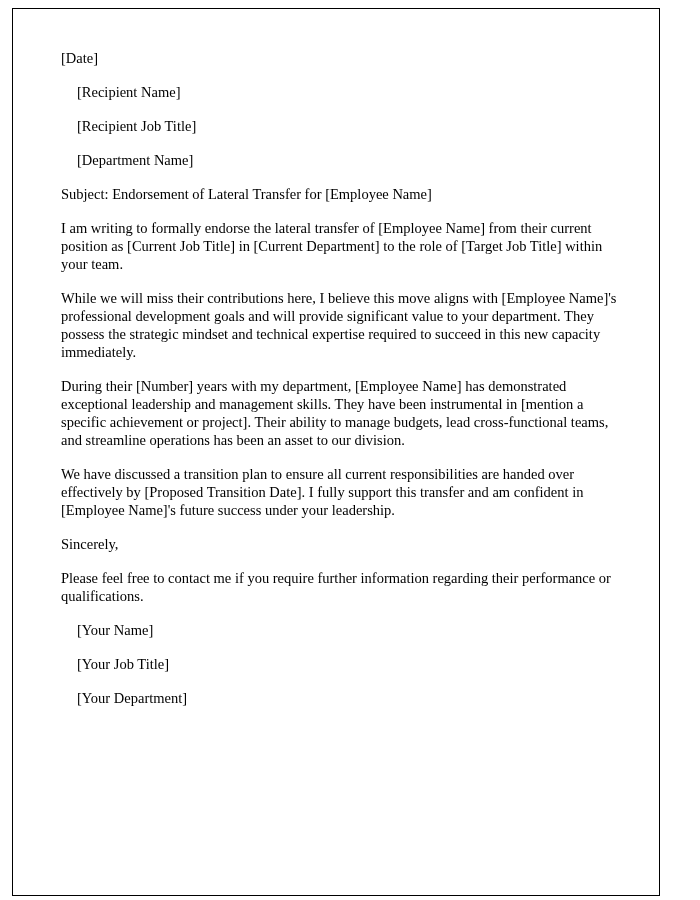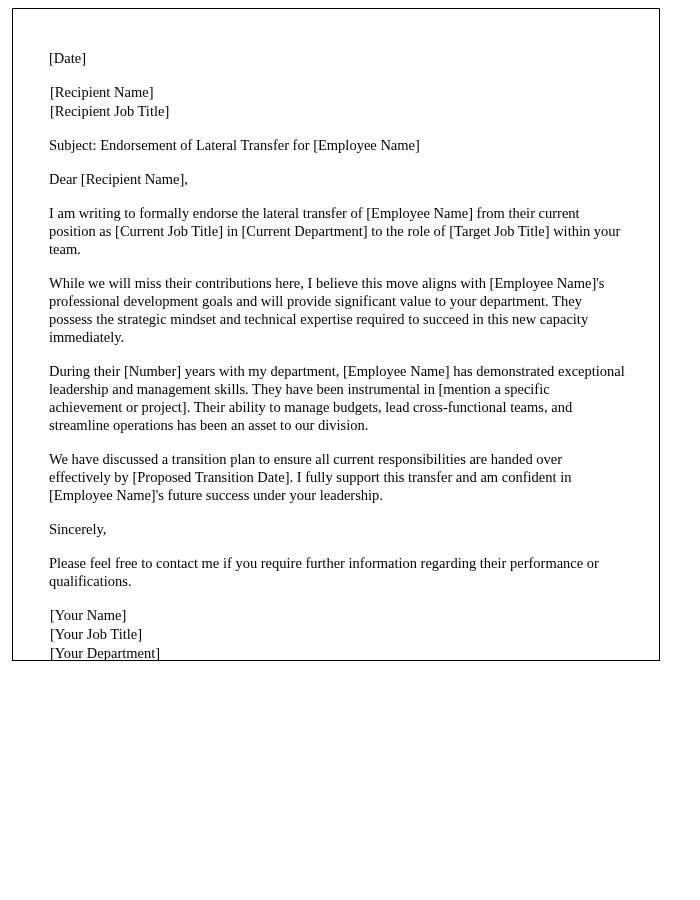--- a/index.html
+++ b/index.html
@@ -3,58 +3,58 @@
 <meta charset="utf-8">
 <style>
   html, body {
     margin: 0;
     padding: 0;
     background: #ffffff;
   }
   .letter-page {
     box-sizing: border-box;
     width: 648px;
-    height: 653px;
+    height: 888px;
     margin: 8px 0 0 12px;
     border: 1px solid #000000;
     background: #ffffff;
-    padding: 40px 34px 40px 36px;
+    padding: 40px 34px 40px 48px;
     color: #000000;
     font-family: "Liberation Serif", "DejaVu Serif", serif;
     font-size: 14.5px;
     line-height: 18px;
   }
   .letter-page p {
     margin: 0 0 16px 0;
   }
   .letter-page p.tight {
-    margin: 1px;
+    margin: 16px;
   }
   .block {
     margin: 0 0 16px 0;
   }
   .subject-line {
     font-weight: normal;
   }
 </style>
 </head>
 <body>
 
 <div class="letter-page">
 
   <p>[Date]</p>
 
   <div class="block">
     <p class="tight">[Recipient Name]</p>
     <p class="tight">[Recipient Job Title]</p>
+    <p class="tight">[Department Name]</p>
   </div>
 
   <p class="subject-line">Subject: Endorsement of Lateral Transfer for [Employee Name]</p>
 
-  <p>Dear [Recipient Name],</p>
 
   <p>I am writing to formally endorse the lateral transfer of [Employee Name] from their current position as [Current Job Title] in [Current Department] to the role of [Target Job Title] within your team.</p>
   <p>While we will miss their contributions here, I believe this move aligns with [Employee Name]'s professional development goals and will provide significant value to your department. They possess the strategic mindset and technical expertise required to succeed in this new capacity immediately.</p>
   <p>During their [Number] years with my department, [Employee Name] has demonstrated exceptional leadership and management skills. They have been instrumental in [mention a specific achievement or project]. Their ability to manage budgets, lead cross-functional teams, and streamline operations has been an asset to our division.</p>
   <p>We have discussed a transition plan to ensure all current responsibilities are handed over effectively by [Proposed Transition Date]. I fully support this transfer and am confident in [Employee Name]'s future success under your leadership.</p>
   <p>Sincerely,</p>
 
   <p>Please feel free to contact me if you require further information regarding their performance or qualifications.</p>
 
   <div class="block">

